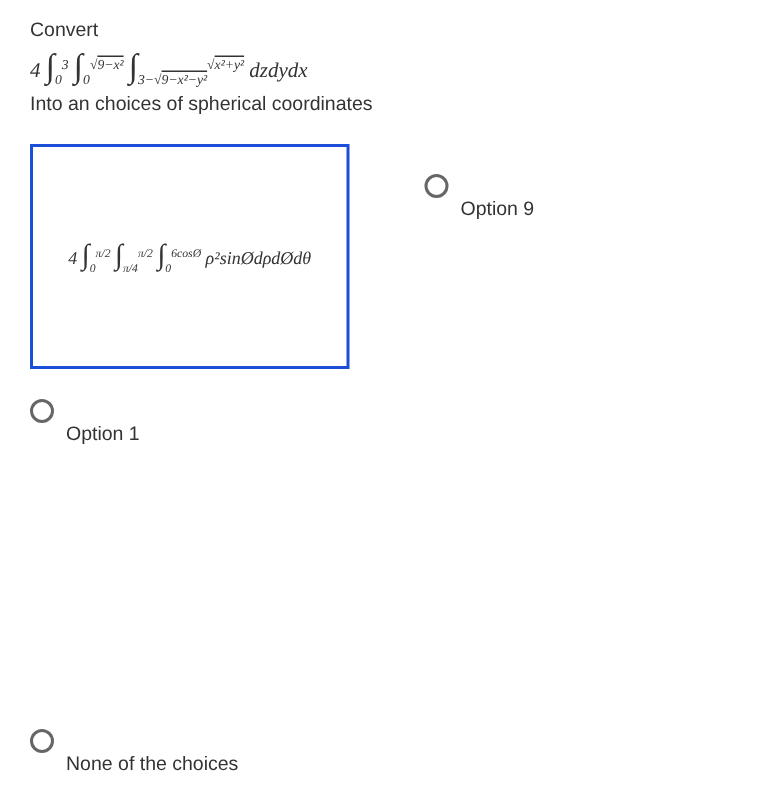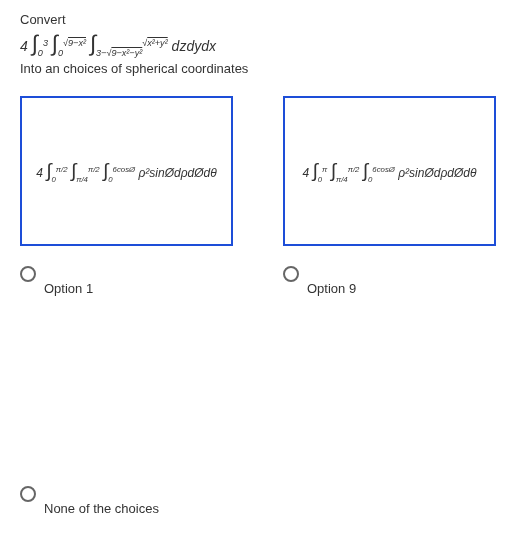--- a/index.html
+++ b/index.html
@@ -39,21 +39,21 @@
     margin-top: 6px;
     margin-bottom: 12px;
   }
   .radio {
     width: 16px; height: 16px;
     border: 2px solid #666;
     border-radius: 50%;
     flex-shrink: 0;
   }
   .option-label { font-size: 13px; margin-top: 29px; }
-  .math-block { white-space: nowrap; font-family:Liberation Sans, sans-serif; font-style: italic; font-size: 12px;}
+  .math-block { white-space: nowrap; font-family:Liberation Serif, serif; font-style: italic; font-size: 12px;}
   .intsym { font-style: normal; font-size: 1.6em; position: relative; }
   .lim-low { position: relative; top: 0.6em; font-size:0.65em;}
   .lim-high { position: relative; top:-0.6em; font-size:0.65em;}
   .sqrt { text-decoration: overline; }
 </style>
 </head>
 <body>
 
 <div class="header">
   <div class="convert">Convert</div>
@@ -80,29 +80,20 @@
       </div>
     </div>
     <div class="option-row">
       <div class="radio"></div>
       <span class="option-label">Option 1</span>
     </div>
   </div>
 
 
   <div>
-    <div class="card">
-      <div class="math-block">
-        4
-        <span class="intsym">∫</span><span class="lim-low">0</span><span class="lim-high">π</span>
-        <span class="intsym">∫</span><span class="lim-low">π/4</span><span class="lim-high">π/2</span>
-        <span class="intsym">∫</span><span class="lim-low">0</span><span class="lim-high">6cosØ</span>
-        ρ²sinØdρdØdθ
-      </div>
-    </div>
     <div class="option-row">
       <div class="radio"></div>
       <span class="option-label">Option 9</span>
     </div>
   </div>
 
   <div>
     <div class="card empty"></div>
     <div class="option-row">
       <div class="radio"></div>

